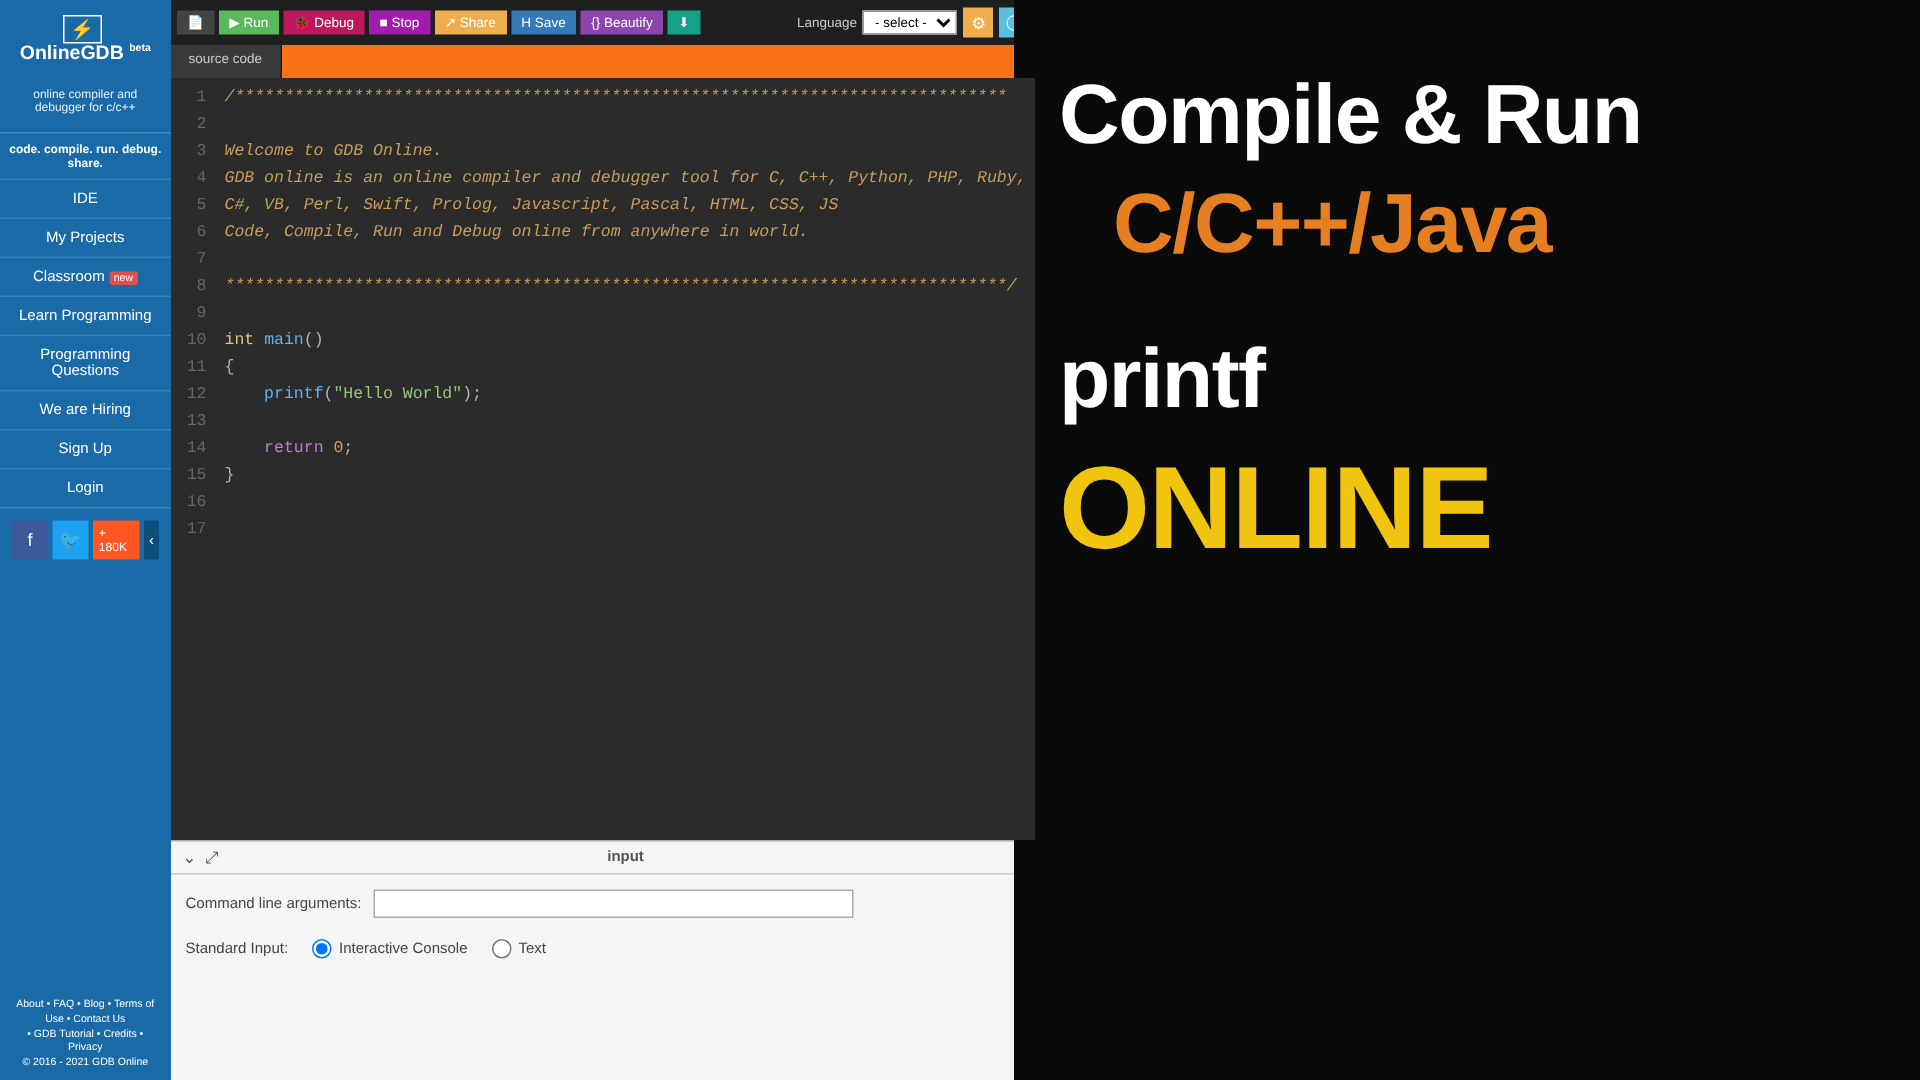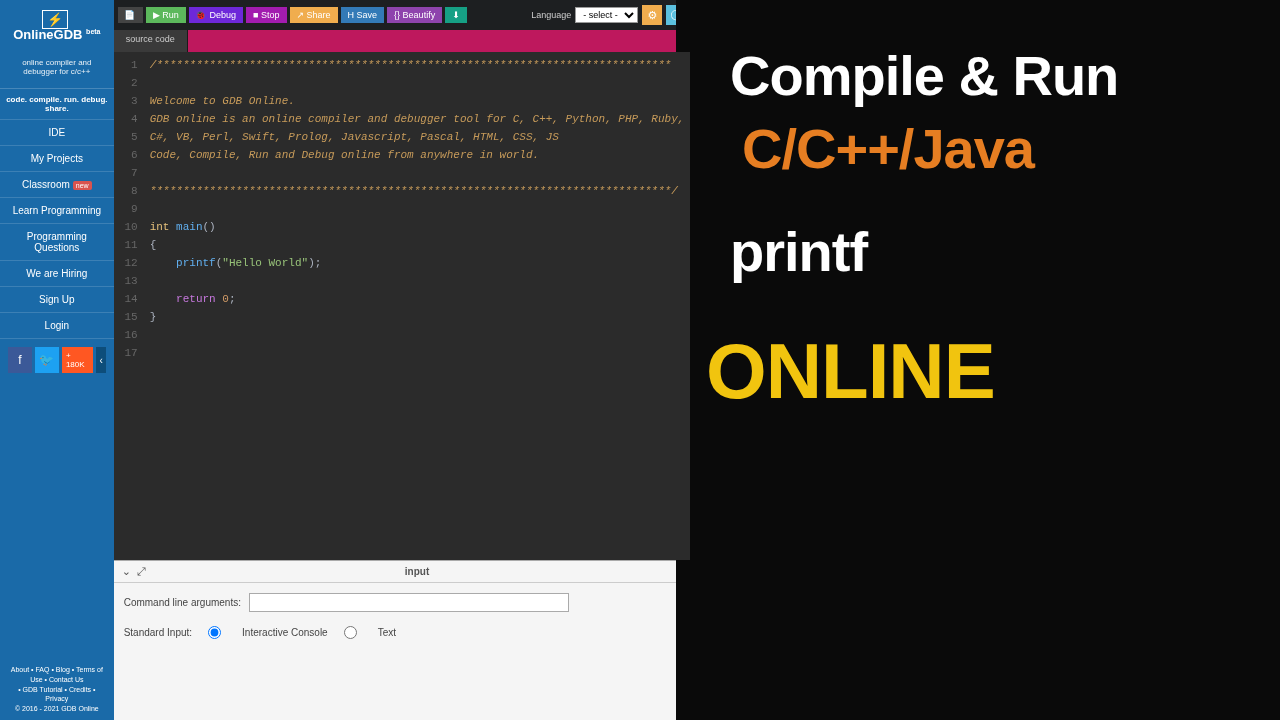--- a/index.html
+++ b/index.html
@@ -17,32 +17,32 @@
 .fb { background: #3b5998; }
 .tw { background: #1da1f2; }
 .yt { background: #ff5722; font-size: 8px; padding: 0 4px; width: auto; }
 .collapse-handle { background: #0d4d7a; color: white; width: 10px; display: flex; align-items: center; justify-content: center; font-size: 10px; cursor: pointer; }
 .footer-sidebar { margin-top: auto; padding: 6px; font-size: 7px; text-align: center; line-height: 1.4; }
 .main { flex: 1; display: flex; flex-direction: column; background: #ececec; }
 .toolbar { background: #1d1f21; display: flex; align-items: center; padding: 4px; gap: 3px; height: 30px; }
 .tbtn { padding: 3px 7px; font-size: 9px; color: white; border: none; cursor: pointer; display: flex; align-items: center; gap: 2px; }
 .new-btn { background: #444; }
 .run-btn { background: #5cb85c; }
-.debug-btn { background: #6d28d9; }
+.debug-btn { background: #be185d; }
 .stop-btn { background: #a21caf; }
 .share-btn { background: #f0ad4e; }
 .save-btn { background: #337ab7; }
 .beautify-btn { background: #8e44ad; }
 .dl-btn { background: #16a085; }
 .lang-area { margin-left: auto; display: flex; align-items: center; gap: 4px; }
 .lang-label { color: #ccc; font-size: 9px; }
 .lang-select { font-size: 9px; background: #fff; border: 1px solid #999; padding: 1px 3px; }
 .gear-btn { background: #f0ad4e; width: 20px; height: 20px; display: flex; align-items: center; justify-content: center; color: white; font-size: 11px; }
 .info-btn { background: #5bc0de; width: 20px; height: 20px; display: flex; align-items: center; justify-content: center; color: white; font-size: 11px; }
-.tab-bar { background: #be185d; display: flex; height: 22px; }
+.tab-bar { background: #f97316; display: flex; height: 22px; }
 .tab { background: #3a3a3a; color: #ccc; font-size: 9px; padding: 4px 12px; border-right: 1px solid #1a1a1a; }
 .editor { flex: 1; background: #2b2b2b; display: flex; font-family: 'Courier New', monospace; font-size: 11px; overflow: hidden; position: relative; }
 .gutter { width: 30px; background: #2b2b2b; color: #666; text-align: right; padding: 4px 6px 4px 0; line-height: 18px; }
 .code { flex: 1; padding: 4px 6px; line-height: 18px; color: #abb2bf; }
 .line { height: 18px; white-space: pre; }
 .comment { color: #c79b5a; font-style: italic; }
 .preproc { color: #c678dd; }
 .string-inc { color: #61afef; }
 .keyword { color: #c678dd; }
 .type { color: #e5c07b; }
@@ -50,26 +50,26 @@
 .string { color: #98c379; }
 .num { color: #d19a66; }
 .input-panel { background: #f5f5f5; border-top: 1px solid #aaa; height: 160px; display: flex; flex-direction: column; font-size: 10px; }
 .input-header { display: flex; align-items: center; padding: 4px 8px; border-bottom: 1px solid #ccc; }
 .input-title { flex: 1; text-align: center; font-weight: bold; color: #555; }
 .chev { cursor: pointer; font-size: 11px; color: #555; margin-right: 6px; }
 .input-body { padding: 10px; color: #444; }
 .cmd-row { display: flex; align-items: center; gap: 8px; margin-bottom: 14px; }
 .cmd-input { flex: 1; max-width: 320px; padding: 3px; border: 1px solid #aaa; font-size: 10px; }
 .radio-row { display: flex; align-items: center; gap: 16px; }
-.radio-lbl { display: flex; align-items: center; gap: 21px; }
+.radio-lbl { display: flex; align-items: center; gap: 5px; }
 .promo { width: 604px; height: 720px; background: #0a0a0a; color: white; padding: 40px 30px; display: flex; flex-direction: column; justify-content: flex-start; }
 .promo-line { font-size: 56px; font-weight: 900; line-height: 1.3; letter-spacing: -1px; }
-.promo-white { color: #fff; margin-left: 24px; }
+.promo-white { color: #fff; }
 .promo-orange { color: #e67e22; margin-left: 36px; }
-.promo-yellow { color: #f1c40f; margin-top: 33px; }
+.promo-yellow { color: #f1c40f; }
 </style>
 </head>
 <body>
 
 <div class="app">
   <div class="sidebar">
     <div class="logo-area">
       <div class="logo-title">
         <span style="border:1px solid white;padding:1px 4px;margin-right:3px;">⚡</span>
         <span>OnlineGDB</span>

